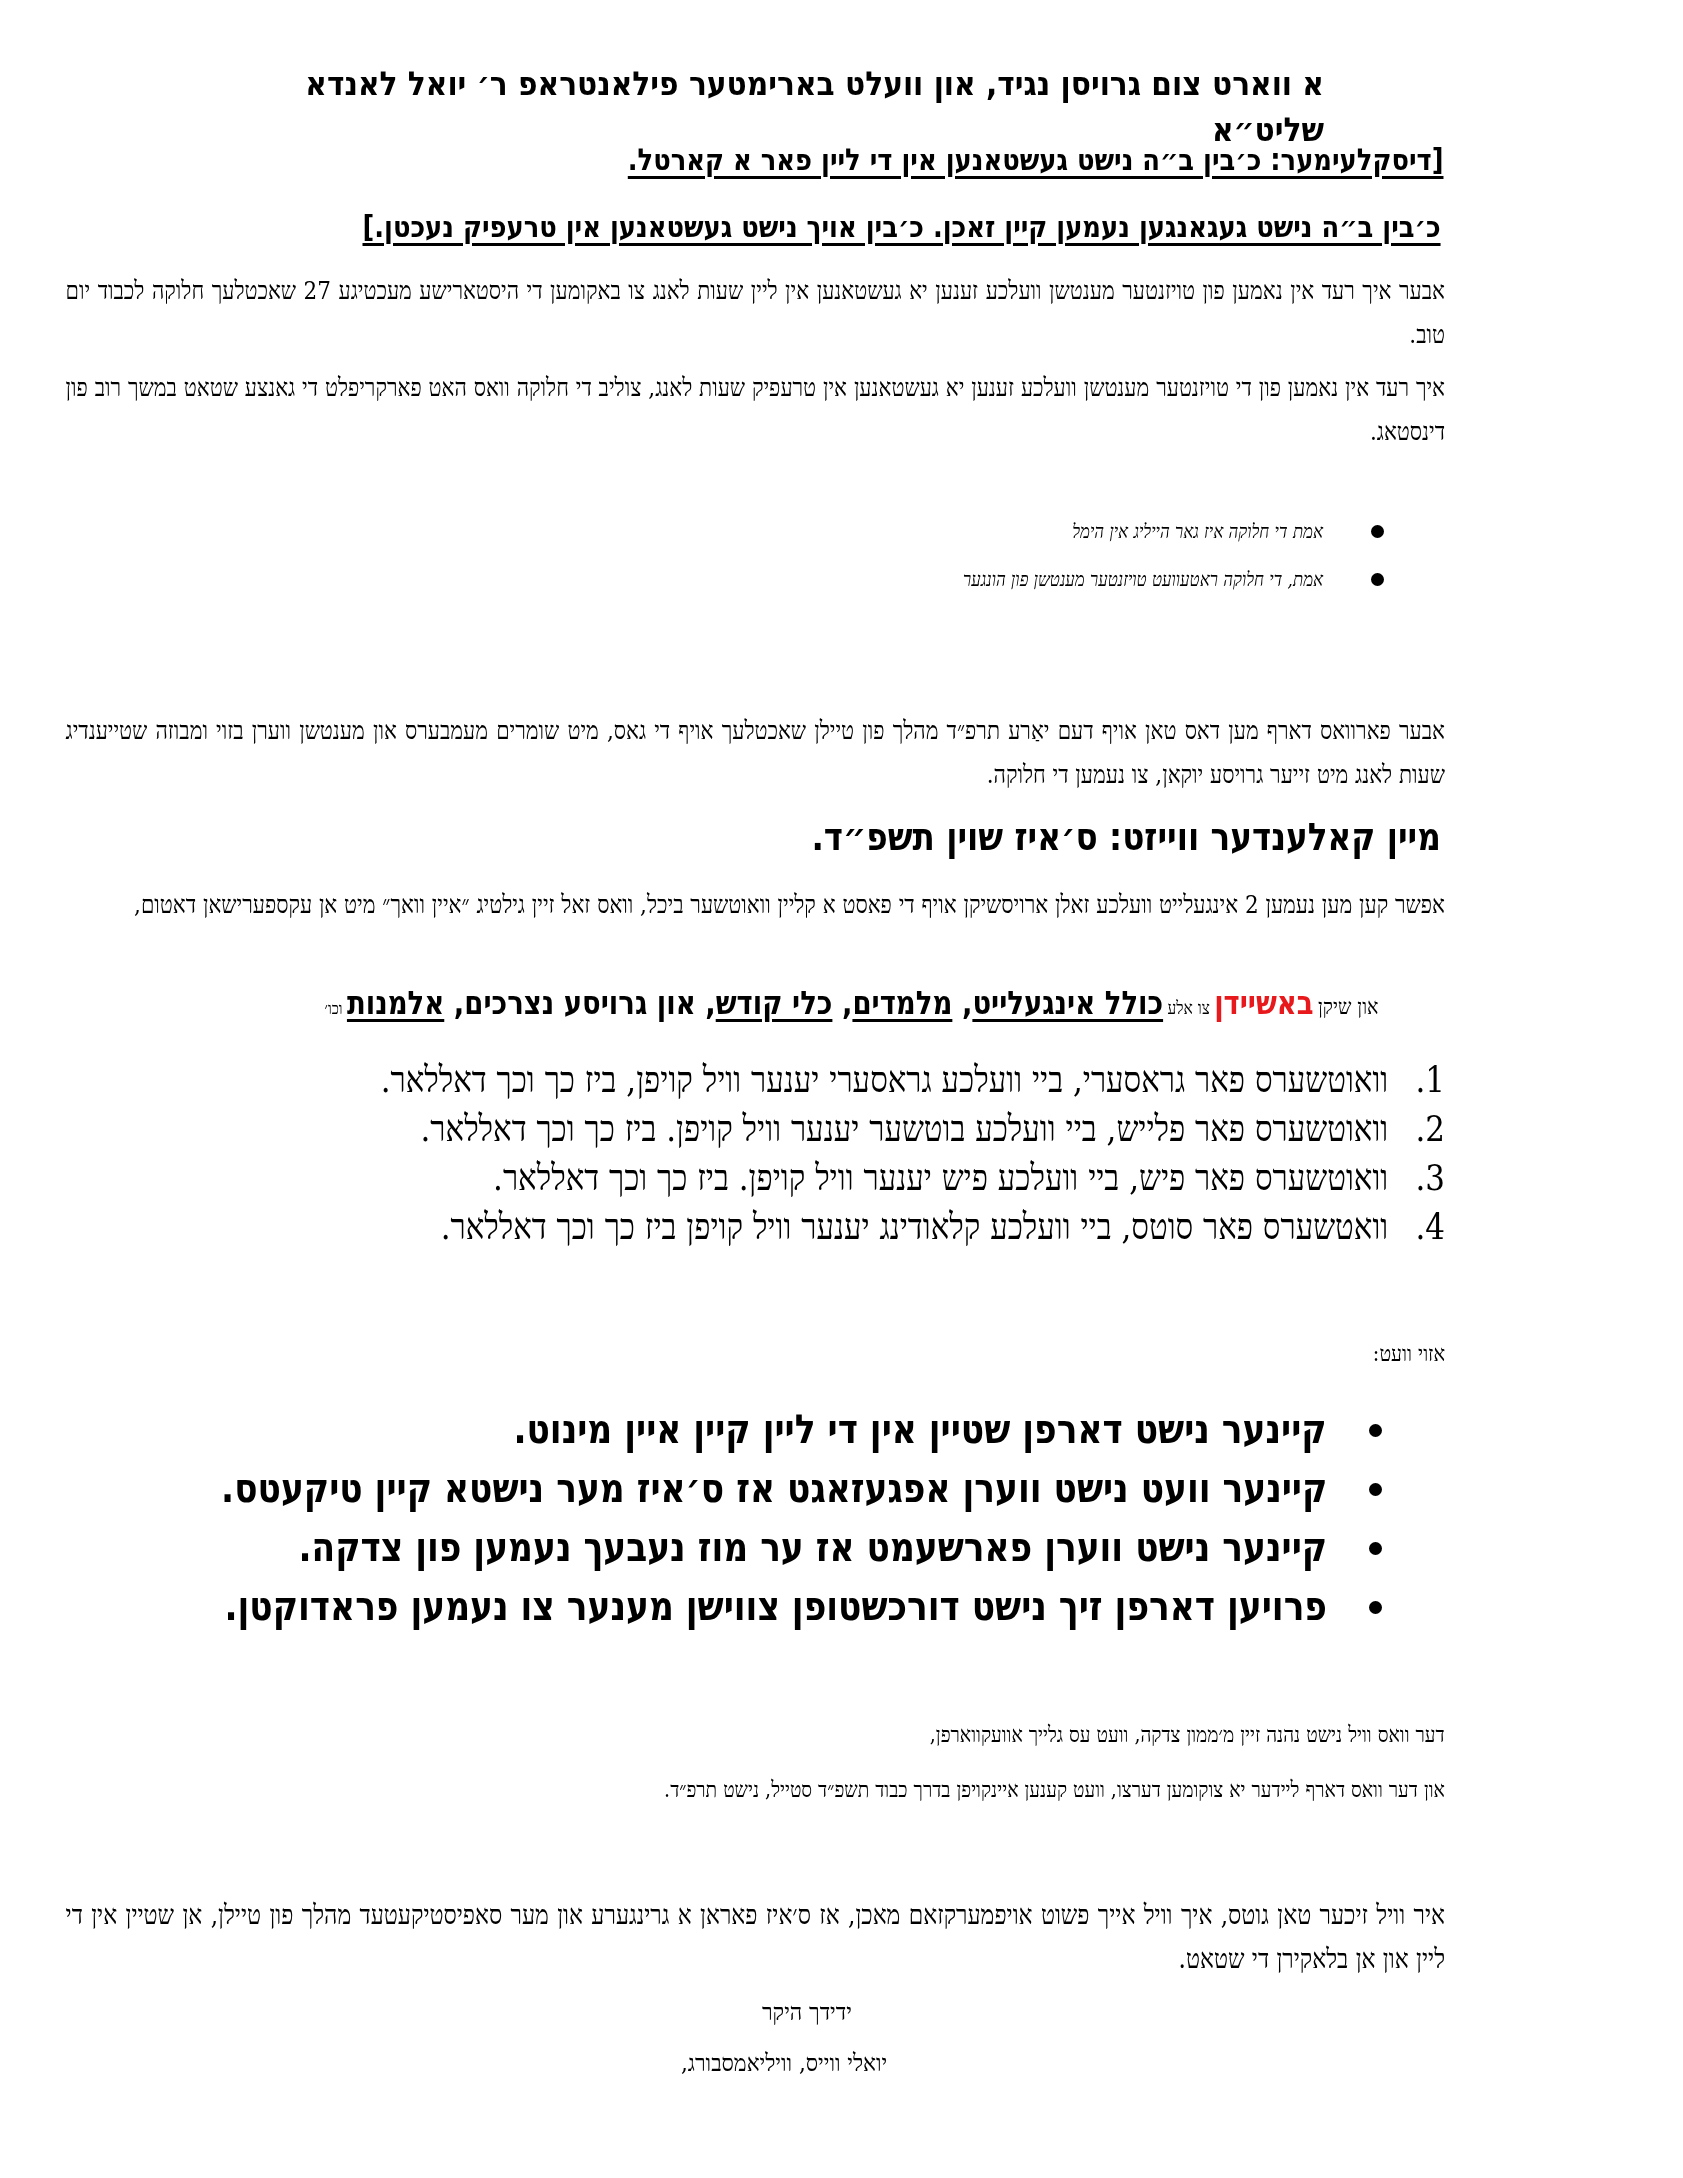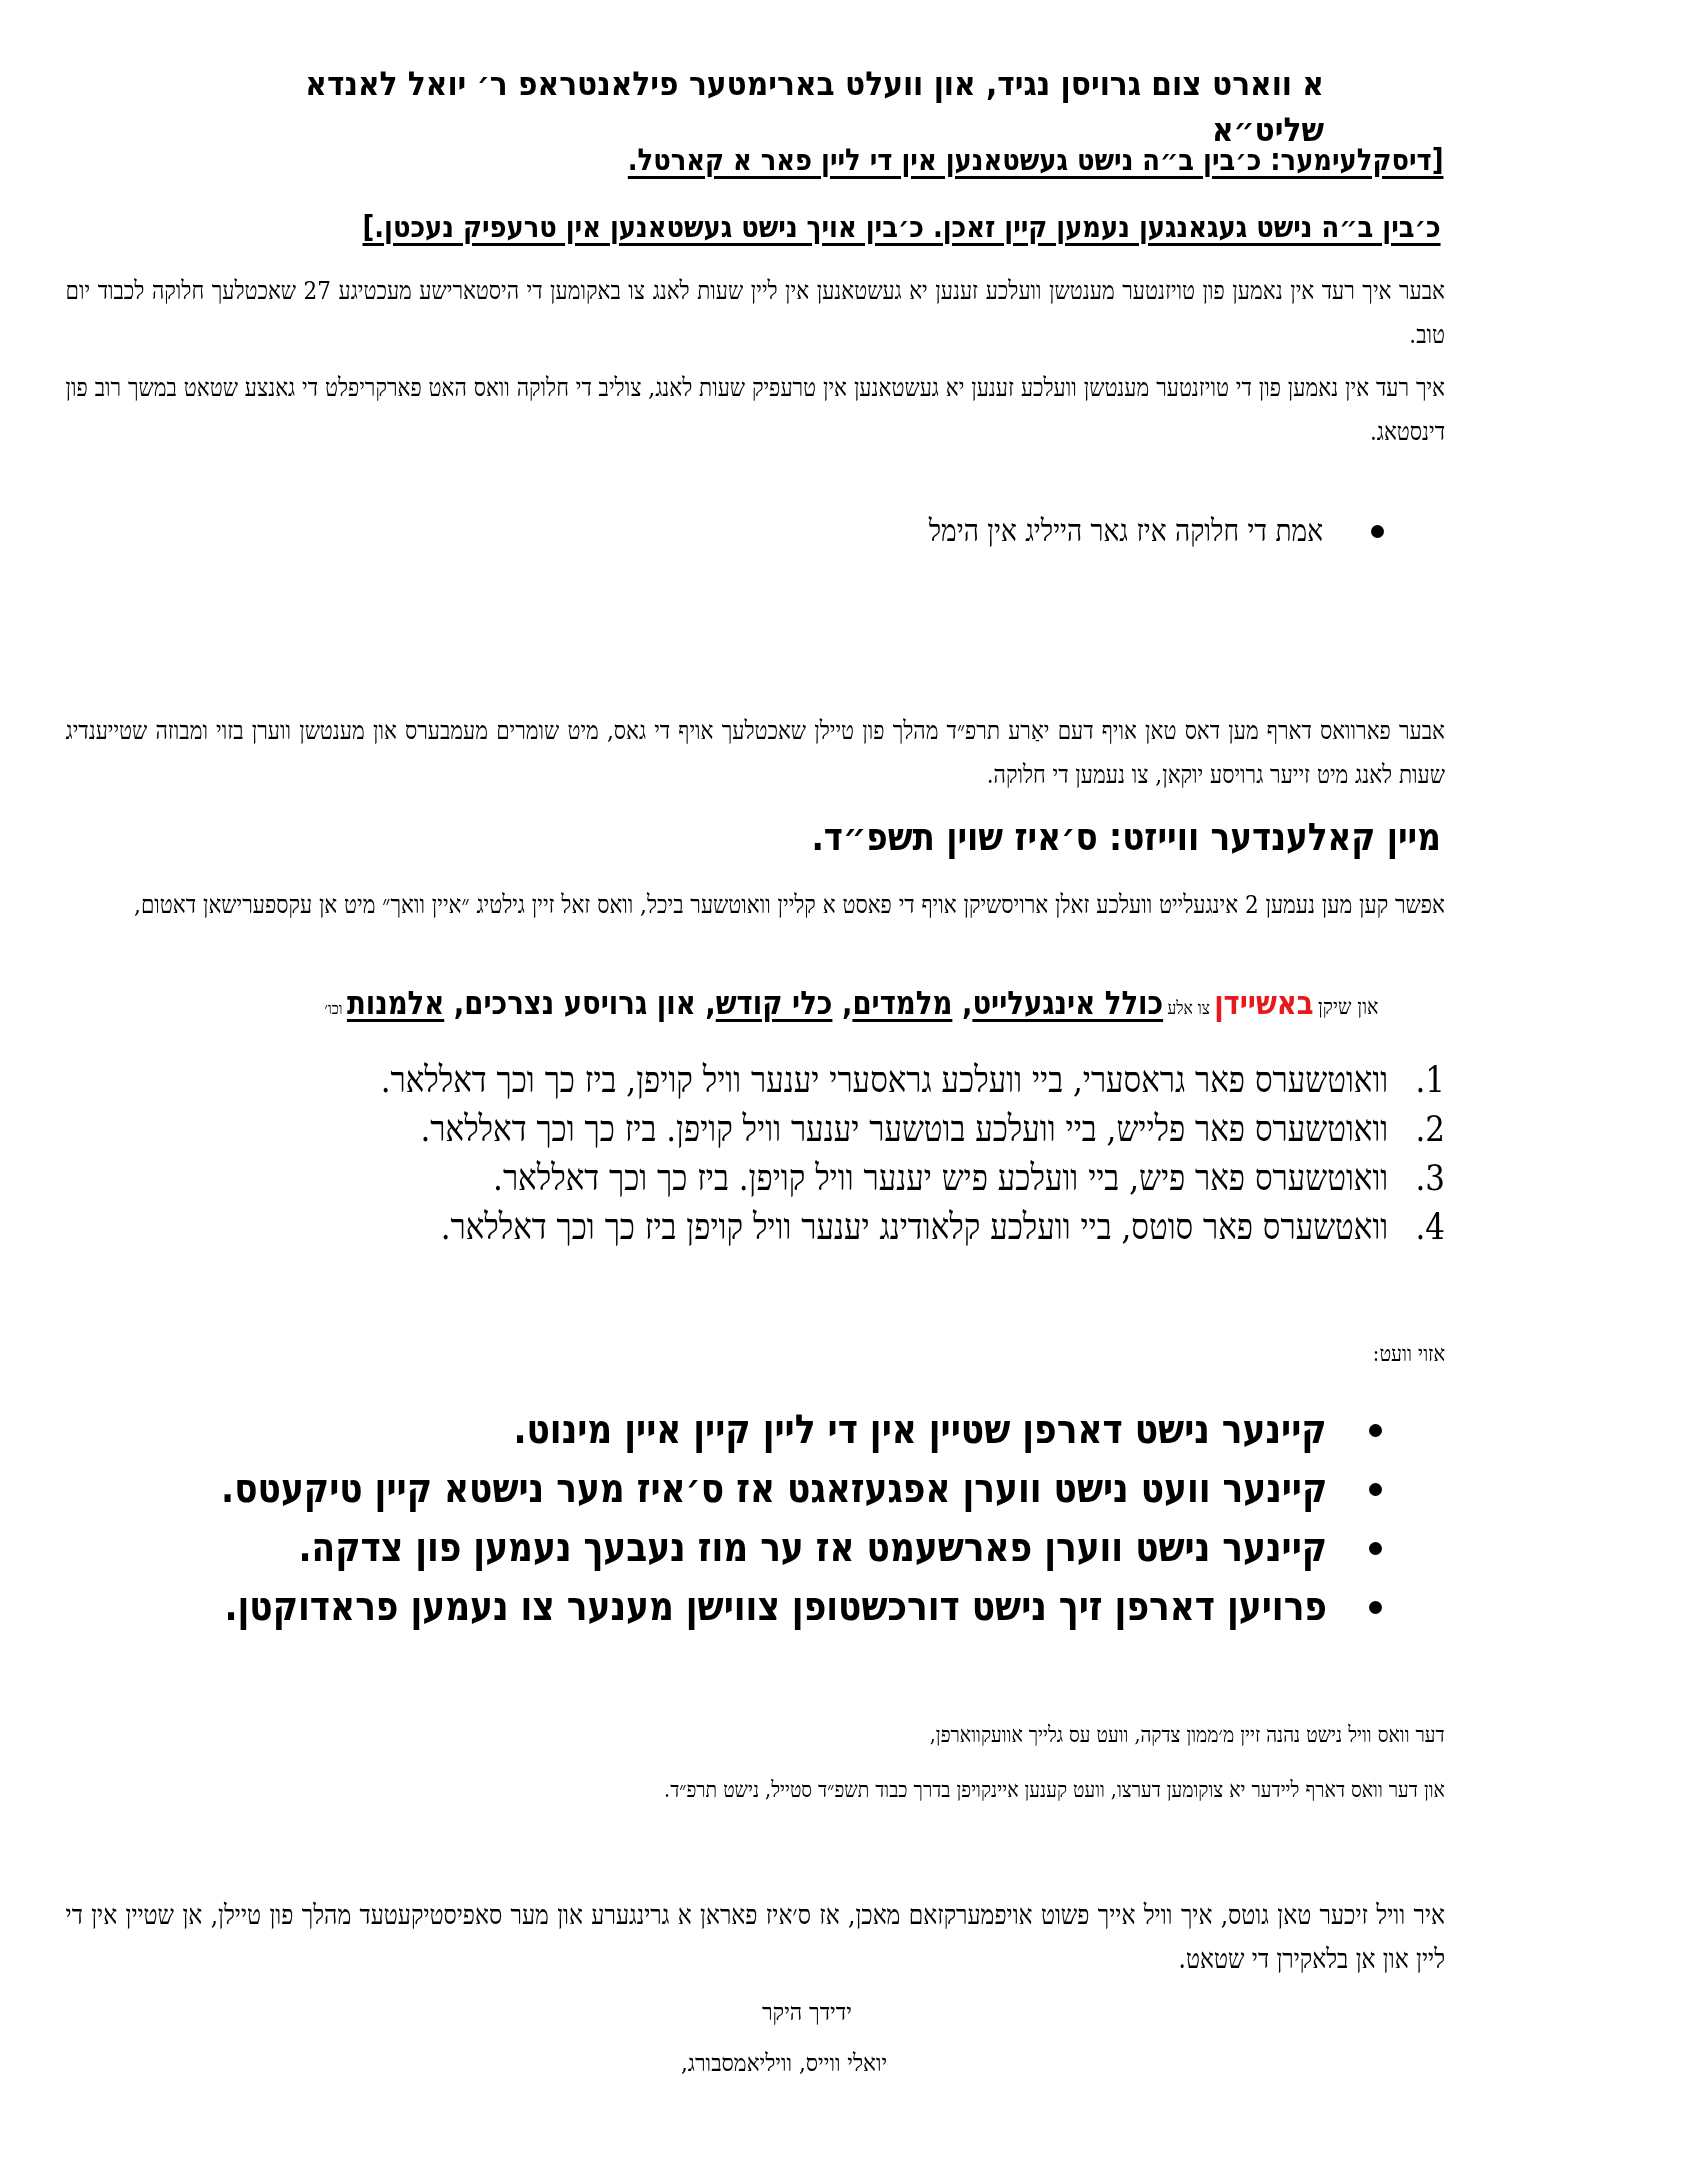--- a/index.html
+++ b/index.html
@@ -29,22 +29,23 @@
   .para {
     font-family: "DejaVu Serif", "Liberation Serif", serif;
     font-size: 25px; line-height: 44px; text-align: justify; text-align-last: right;
     transform: scaleX(0.86); transform-origin: right center;
   }
   .p1 { right: 117px; top: 269px; width: 1604px; }
   .p2 { right: 117px; top: 366px; width: 1604px; }
 
   .blist1 { right: 178px; top: 507px; width: 1089px; list-style: none; margin: 0; padding: 0; }
   .blist1 li {
-    position: relative; padding-right: 61px; font-size: 30px; line-height: 48px;
+    position: relative; padding-right: 61px; font-size: 19px; line-height: 48px;
     font-family: "DejaVu Serif", "Liberation Serif", serif;
+    font-style: italic;
   }
   .blist1 li .txt { display: inline-block; transform: scaleX(0.88); transform-origin: right center; white-space: nowrap; }
   .bullet { position: absolute; right: 0; top: 50%; width: 13px; height: 13px; margin-top: -6px; border-radius: 50%; background: #000; }
 
   .p3 { right: 117px; top: 709px; width: 1604px; }
 
   .h2 {
     right: 121px; top: 812px;
     font-family: "DejaVu Sans", "Liberation Sans", sans-serif;
     font-weight: bold; font-size: 38px; line-height: 51px;
@@ -104,20 +105,24 @@
   <div class="abs disc disc2">כ׳בין ב״ה נישט געגאנגען נעמען קיין זאכן. כ׳בין אויך נישט געשטאנען אין טרעפיק נעכטן.]</div>
 
   <div class="abs para p1">אבער איך רעד אין נאמען פון טויזנטער מענטשן וועלכע זענען יא געשטאנען אין ליין שעות לאנג צו באקומען די היסטארישע מעכטיגע 27 שאכטלעך חלוקה לכבוד יום טוב.</div>
   <div class="abs para p2">איך רעד אין נאמען פון די טויזנטער מענטשן וועלכע זענען יא געשטאנען אין טרעפיק שעות לאנג, צוליב די חלוקה וואס האט פארקריפלט די גאנצע שטאט במשך רוב פון דינסטאג.</div>
 
   <ul class="abs blist1">
     <li>
       <span class="bullet"></span>
       <span class="txt">אמת די חלוקה איז גאר הייליג אין הימל</span>
     </li>
+    <li>
+      <span class="bullet"></span>
+      <span class="txt">אמת, די חלוקה ראטעוועט טויזנטער מענטשן פון הונגער</span>
+    </li>
   </ul>
 
   <div class="abs para p3">אבער פארוואס דארף מען דאס טאן אויף דעם יאַרע תרפ״ד מהלך פון טיילן שאכטלעך אויף די גאס, מיט שומרים מעמבערס און מענטשן ווערן בזוי ומבוזה שטייענדיג שעות לאנג מיט זייער גרויסע יוקאן, צו נעמען די חלוקה.</div>
 
   <div class="abs h2">מיין קאלענדער ווייזט: ס׳איז שוין תשפ״ד.</div>
 
   <div class="abs para p4">אפשר קען מען נעמען 2 אינגעלייט וועלכע זאלן ארויסשיקן אויף די פאסט א קליין וואוטשער ביכל, וואס זאל זיין גילטיג ״איין וואך״ מיט אן עקספערישאן דאטום,</div>
 
   <div class="abs send">
     <span class="plain">און שיקן</span>

